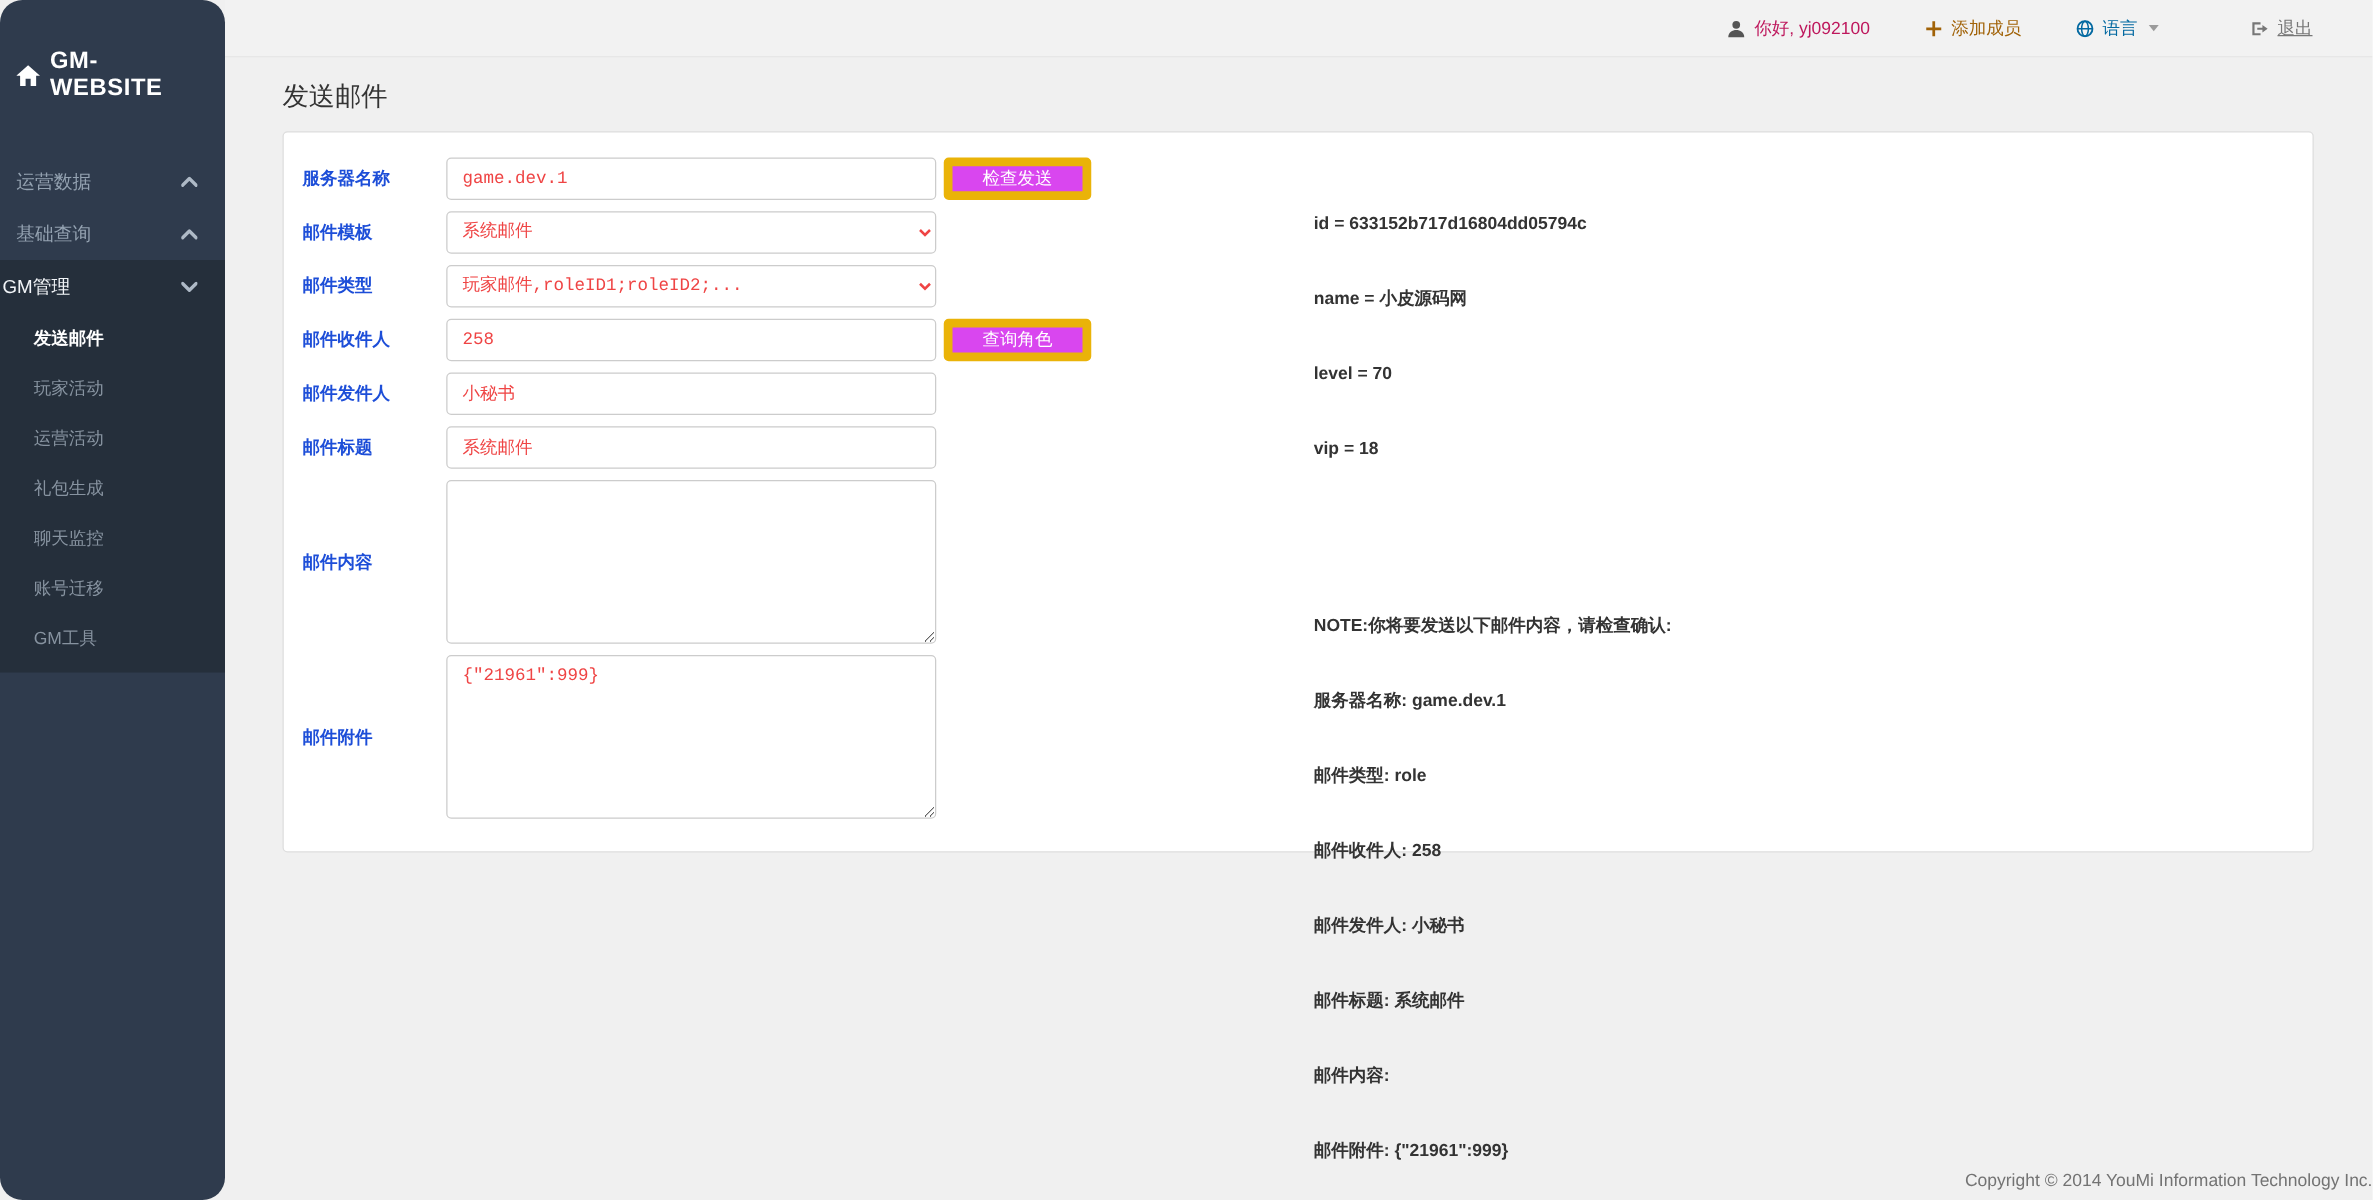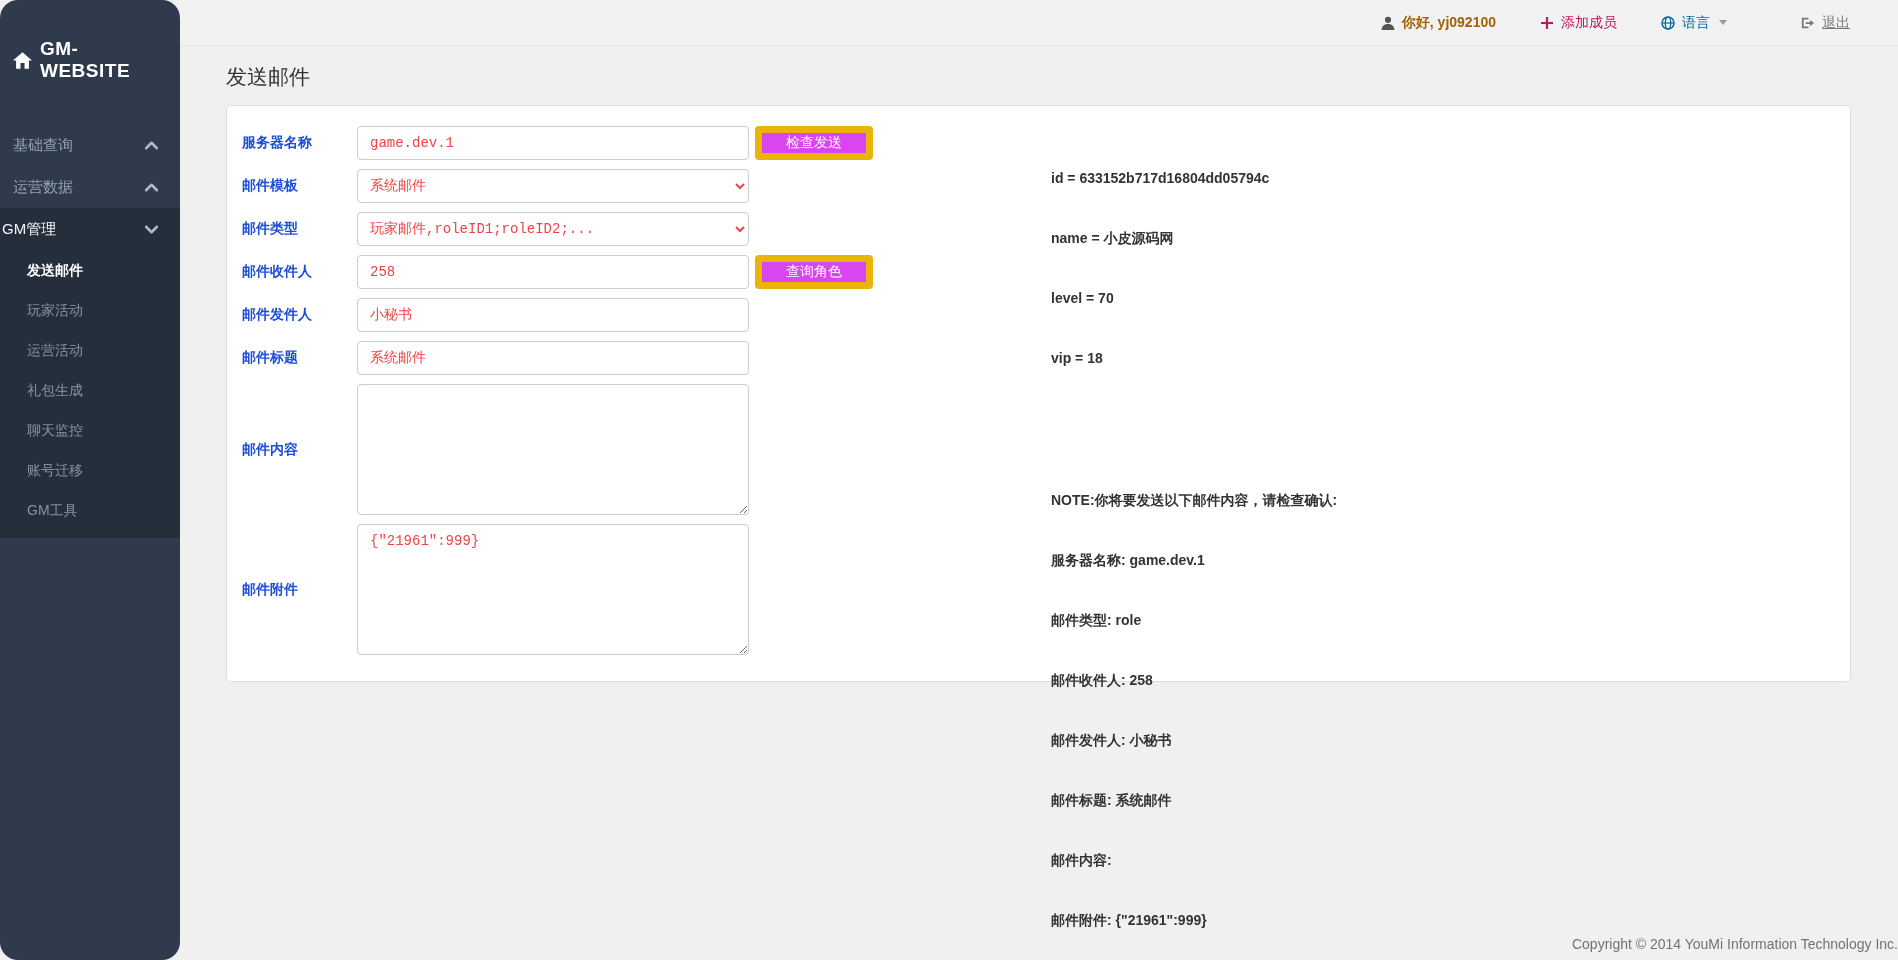--- a/index.html
+++ b/index.html
@@ -39,23 +39,23 @@
 
   
   .topbar {
     position: absolute; left: 180px; top: 0; right: 0; height: 46px;
     background: #f2f2f2; border-bottom: 1px solid #e4e4e4;
     display: flex; align-items: center; justify-content: flex-end;
     padding-right: 48px; gap: 44px; font-size: 14px; color: #999;
   }
   .topbar-item { display: flex; align-items: center; gap: 7px; cursor: pointer; white-space: nowrap; }
   .topbar-item svg { width: 14px; height: 14px; }
-  .tb-greeting { color: #a16207; font-weight: bold; }
+  .tb-greeting { color: #be185d; font-weight: normal; }
   .tb-greeting svg { color: #555; }
-  .tb-add { color: #be185d; }
+  .tb-add { color: #a16207; }
   .tb-lang { color: #0369a1; margin-right: 30px; }
   .tb-logout { color: #777; text-decoration: underline; }
   .caret { width: 0; height: 0; border-left: 4px solid transparent;
     border-right: 4px solid transparent; border-top: 5px solid #9b9b9b; margin-left: 2px; }
 
   
   .main {
     position: absolute; left: 180px; top: 46px; right: 0; bottom: 0;
     background: #f0f0f0; padding: 0 45px 0 46px;
   }
@@ -101,27 +101,27 @@
 
 <aside class="sidebar">
   <div class="logo">
     <svg viewBox="0 0 16 14">
       <path d="M8 0 L16 7 H13.4 V14 H9.7 V9.1 H6.3 V14 H2.6 V7 H0 Z" fill="currentColor"></path>
     </svg>
     <span>GM-WEBSITE</span>
   </div>
   <nav class="nav">
     <div class="nav-section">
-      <span>基础查询</span>
+      <span>运营数据</span>
       <svg class="chev" viewBox="0 0 12 8">
         <polyline points="1,6.5 6,1.5 11,6.5" fill="none" stroke="currentColor" stroke-width="2.4" stroke-linecap="round" stroke-linejoin="round"></polyline>
       </svg>
     </div>
     <div class="nav-section">
-      <span>运营数据</span>
+      <span>基础查询</span>
       <svg class="chev" viewBox="0 0 12 8">
         <polyline points="1,6.5 6,1.5 11,6.5" fill="none" stroke="currentColor" stroke-width="2.4" stroke-linecap="round" stroke-linejoin="round"></polyline>
       </svg>
     </div>
     <div class="nav-group">
       <div class="nav-section">
         <span>GM管理</span>
         <svg class="chev" viewBox="0 0 12 8">
           <polyline points="1,1.5 6,6.5 11,1.5" fill="none" stroke="currentColor" stroke-width="2.4" stroke-linecap="round" stroke-linejoin="round"></polyline>
         </svg>

